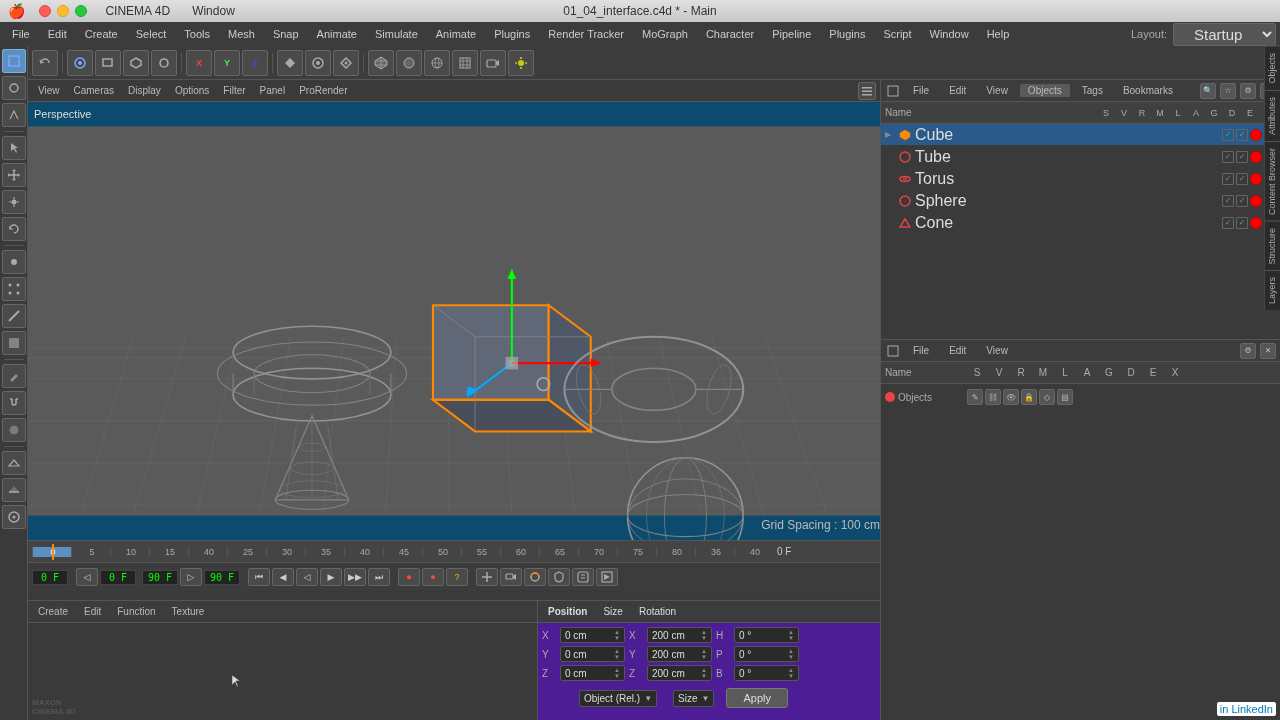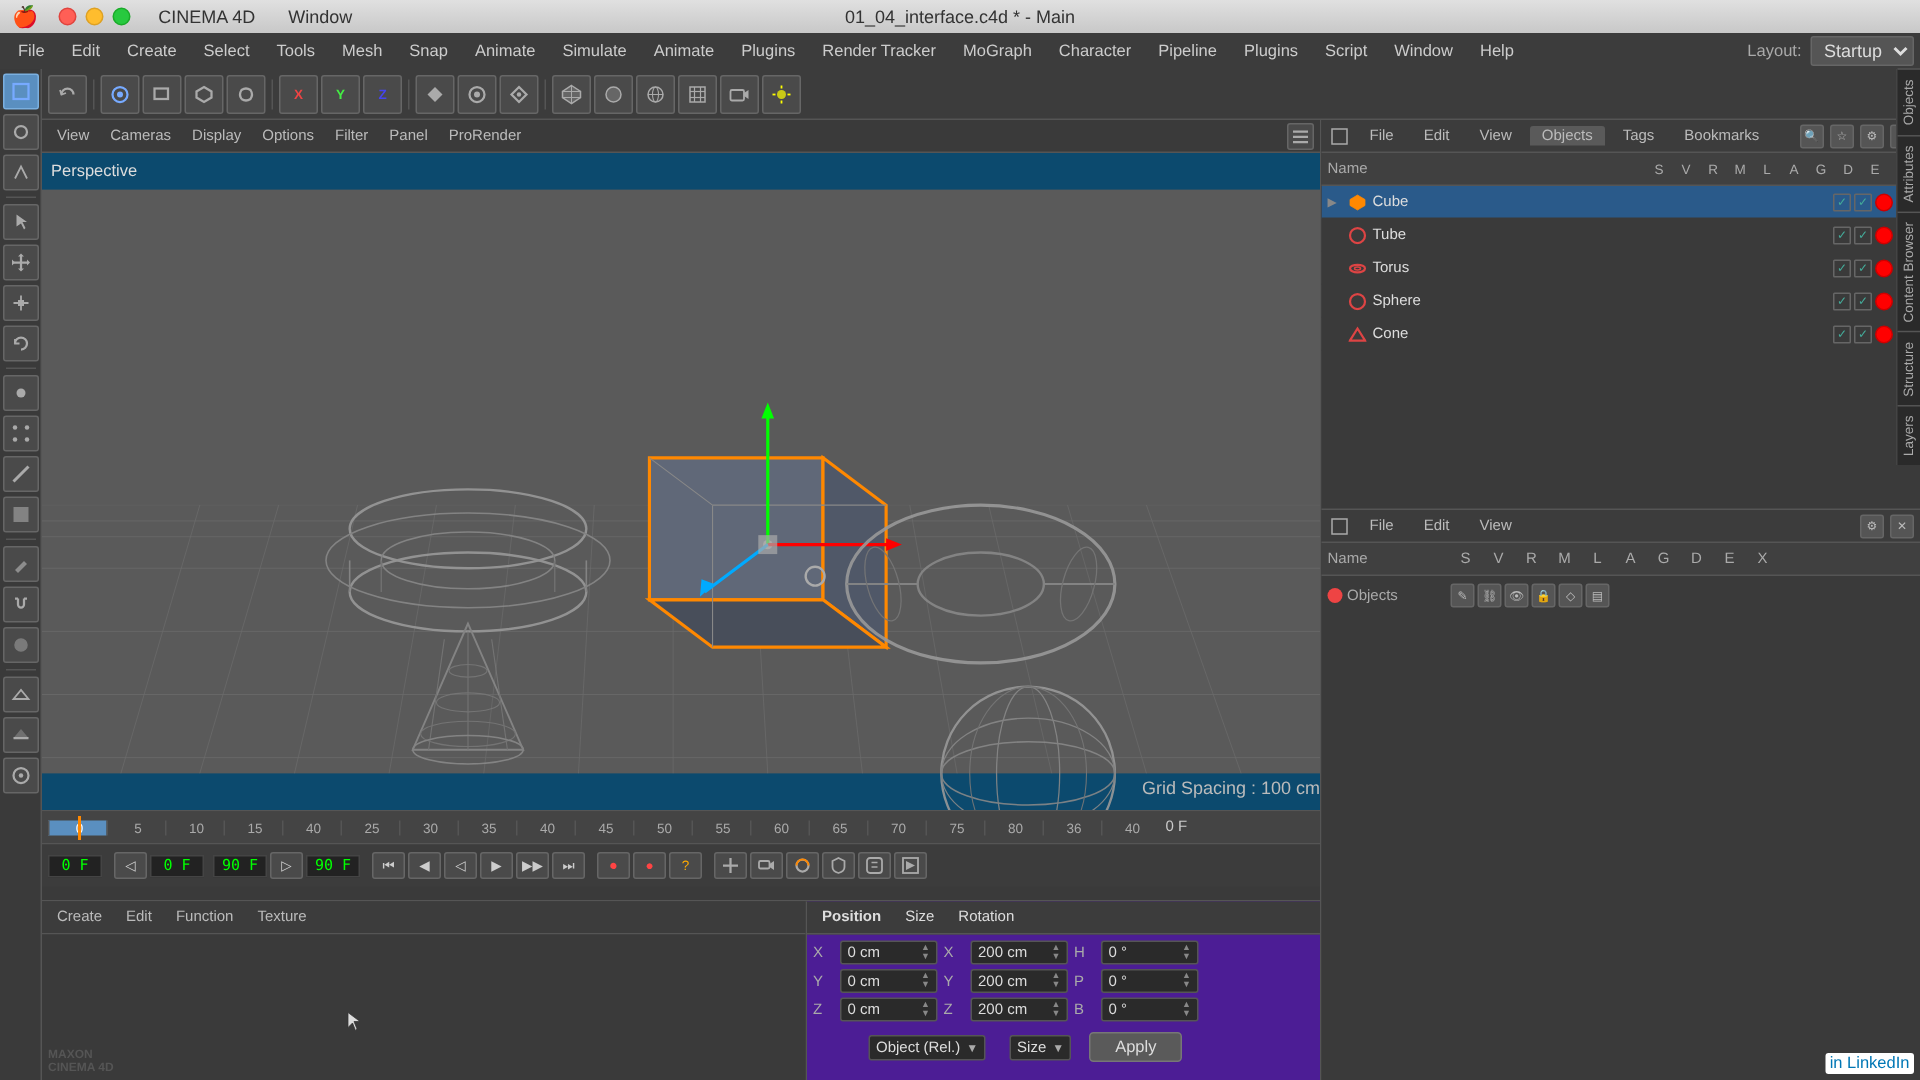--- a/index.html
+++ b/index.html
@@ -19,21 +19,21 @@
     .titlebar-menu { font-size: 12px; color: #333; margin-left: 8px; cursor: pointer; padding: 2px 4px; }
 
     
     #menubar {
       width: 100%; height: 24px; background: #3c3c3c;
       display: flex; align-items: center; padding: 0 4px; gap: 2px;
     }
     .menu-item { padding: 2px 8px; color: #ccc; cursor: pointer; border-radius: 3px; font-size: 11px; }
     .menu-separator { flex: 1; }
     .layout-label { color: #aaa; font-size: 11px; margin-right: 4px; }
-    .layout-select { background: #555; color: #ddd; border: 1px solid #666; padding: 1px 4px; font-size: 12px; border-radius: 2px; }
+    .layout-select { background: #555; color: #ddd; border: 1px solid #666; padding: 1px 16px; font-size: 15px; border-radius: 2px; }
 
     
     #main-layout {
       display: flex; width: 100%; height: calc(720px - 22px - 24px);
     }
 
     
     #left-toolbar {
       width: 28px; background: #3a3a3a; border-right: 1px solid #555;
       display: flex; flex-direction: column; align-items: center; padding: 2px 0; gap: 1px;
@@ -161,21 +161,21 @@
     }
     .obj-icons { display: flex; gap: 2px; }
     .obj-icon { width: 16px; height: 16px; background: #555; border: 1px solid #666; border-radius: 2px; display: flex; align-items: center; justify-content: center; cursor: pointer; font-size: 8px; color: #bbb; }
     #objects-list { flex: 1; overflow-y: auto; }
     .obj-row {
       height: 22px; display: flex; align-items: center; padding: 0 4px; gap: 4px; cursor: pointer;
       border-bottom: 1px solid #3a3a3a;
     }
     .obj-row.selected { background: #2a5a8a; }
     .obj-expand { width: 10px; color: #888; font-size: 8px; }
-    .obj-name { flex: 1; font-size: 10px; color: #ddd; }
+    .obj-name { flex: 1; font-size: 16px; color: #ddd; }
     .obj-actions { display: flex; gap: 2px; }
     .obj-check { width: 12px; height: 12px; border: 1px solid #666; border-radius: 1px; display: flex; align-items: center; justify-content: center; font-size: 8px; color: #4a9; }
     .obj-dot { width: 12px; height: 12px; border-radius: 50%; }
 
     
     #coords-panel {
       flex: 1; background: #3a3a3a; display: flex; flex-direction: column;
     }
     #coords-header {
       height: 22px; background: #3c3c3c; display: flex; align-items: center; padding: 0 4px; gap: 4px;

